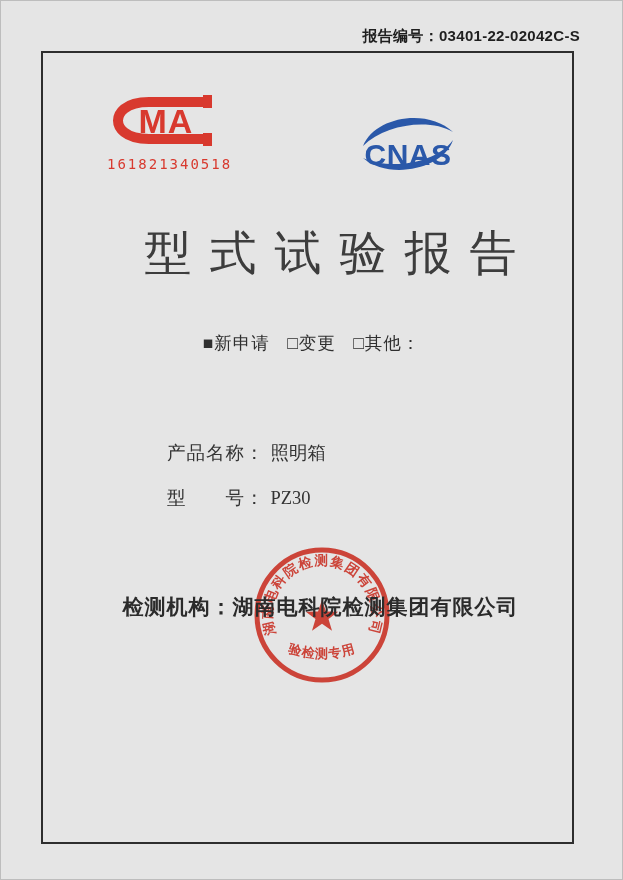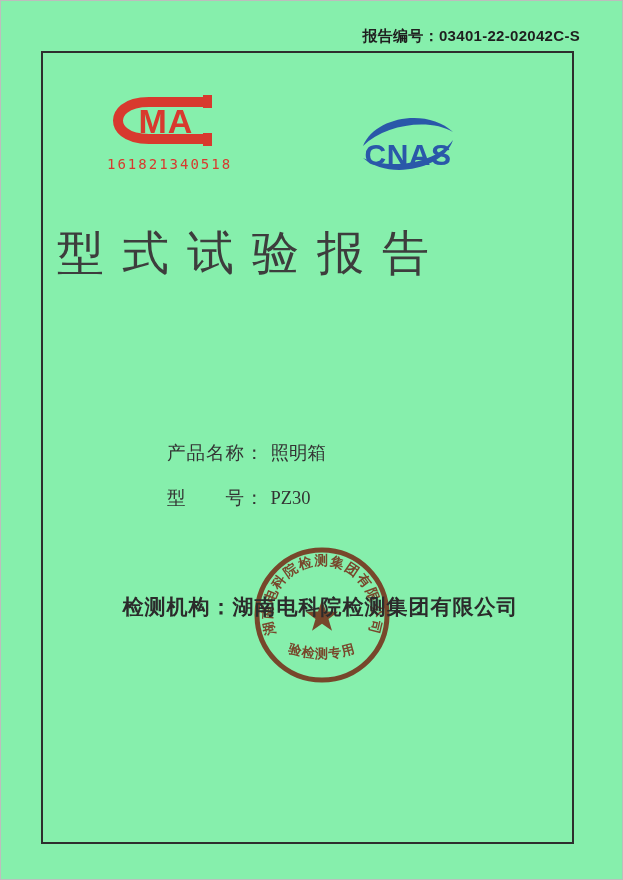--- a/index.html
+++ b/index.html
@@ -1,18 +1,18 @@
 <!DOCTYPE html>
 <html><head>
 <meta charset="utf-8">
 <style>
   * { margin:0; padding:0; box-sizing:border-box; }
   body { background:#ffffff; font-family:"Liberation Serif","DejaVu Serif",serif; }
   .page {
-    position:relative; width:623px; height:880px; background:#86efac;
+    position:relative; width:623px; height:880px; background:#e5e5e5;
     border:1px solid #bdbdbd; overflow:hidden;
   }
   .frame {
     position:absolute; left:40px; top:50px; width:533px; height:793px;
     border:2px solid #2e2e2e;
   }
   .report-no {
     position:absolute; top:26px; right:42px;
     font-family:"Liberation Sans","DejaVu Sans",sans-serif;
     font-weight:bold; font-size:15px; color:#1f1f1f; letter-spacing:0.3px;
@@ -30,21 +30,21 @@
   .cnas-logo { position:absolute; left:357px; top:106px; }
   .cnas-text {
     position:absolute; left:455px; top:103px; color:#2a58a9;
     font-family:"Liberation Sans","DejaVu Sans",sans-serif; font-weight:bold;
     line-height:16.5px; white-space:nowrap;
   }
   .cnas-text .cn { font-size:14px; letter-spacing:1px; }
   .cnas-text .en { font-size:12.5px; letter-spacing:0; }
   
   .title {
-    position:absolute; left:0; top:221px; width:100%; text-align:left;
+    position:absolute; left:0; top:221px; width:100%; text-align:center;
     font-size:47px; font-weight:400; color:#3d3d3d;
     letter-spacing:18px; text-indent:18px; white-space:nowrap;padding-left:38px;
   }
   
   .apptype {
     position:absolute; left:0; top:330px; width:100%; text-align:center;
     font-size:17.5px; color:#2f2f2f; letter-spacing:1px;
   }
   .apptype span { margin:0 6px; }
   
@@ -92,20 +92,25 @@
     <svg width="100" height="84" viewBox="0 0 100 84">
       <path d="M 5 39 C 17 9 70 1 95 25 C 72 11 27 17 5 39 Z" fill="#2a58a9"></path>
       <path d="M 95 33 C 85 63 30 73 5 51 C 32 63 77 57 95 33 Z" fill="#2a58a9"></path>
       <text x="50" y="58" text-anchor="middle" font-family="Liberation Sans, DejaVu Sans, sans-serif" font-size="30" font-weight="bold" fill="#2a58a9" letter-spacing="0.5">CNAS</text>
     </svg>
   </div>
 
 
   <div class="title">型式试验报告</div>
 
+  <div class="apptype">
+    <span>■新申请</span>
+    <span>□变更</span>
+    <span>□其他：</span>
+  </div>
 
   <div class="field-row row-1">
     <span class="f-label">产品名称：</span><span class="f-value">照明箱</span>
   </div>
   <div class="field-row row-2">
     <span class="f-label">型　　号：</span><span class="f-value">PZ30</span>
   </div>
 
   <div class="agency">
     <span>检测机构：</span><span>湖南电科院检测集团有限公司</span>

